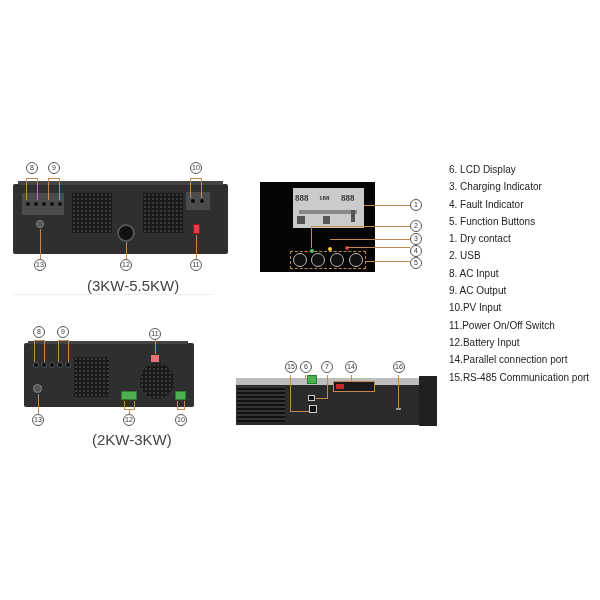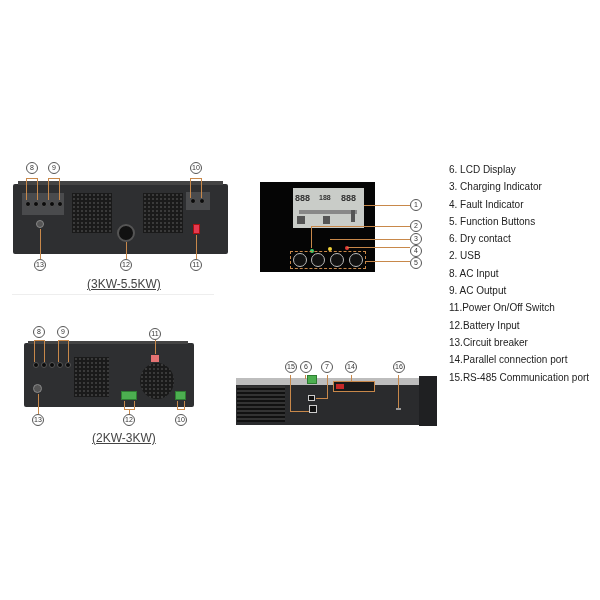--- a/index.html
+++ b/index.html
@@ -5,34 +5,34 @@
   * { box-sizing: border-box; margin: 0; padding: 0; }
   html, body { width: 600px; height: 600px; background: #ffffff; overflow: hidden; }
   body { position: relative; font-family: "Liberation Sans", sans-serif; color: #222; }
   .abs { position: absolute; }
   .callout {
     position: absolute; width: 12px; height: 12px; border-radius: 50%;
     border: 1px solid #555; background: #fff; font-size: 7px; line-height: 10px;
     text-align: center; color: #333; font-family: "Liberation Sans", sans-serif;
   }
   .lead { position: absolute; background: #c8884a; }
-  .caption { position: absolute; font-size: 12px; color: #444; text-decoration: underline; }
+  .caption { position: absolute; font-size: 15px; color: #444; }
   .legend { position: absolute; left: 449px; top: 161px; }
   .legend-item { font-size: 10px; color: #222; height: 17.3px; line-height: 17px; white-space: nowrap; }
   .panel { position: absolute; background: #2e2f31; border-radius: 2px; }
   .fan {
     position: absolute; background-color: #1a1a1a;
     background-image: radial-gradient(circle, #3a3a3a 1px, transparent 1.3px);
     background-size: 4px 4px;
   }
   .term { position: absolute; width: 6px; height: 6px; border-radius: 50%; background: #0b0b0b; border: 1px solid #555; }
   .green-term { position: absolute; background: #4caf50; border: 1px solid #2e7d32; }
   .lcd-bezel { position: absolute; background: #050505; }
   .lcd { position: absolute; background: #c9ccc8; }
-  .seg { position: absolute; font-family: Liberation Sans, sans-serif; color: #333; font-weight: bold; }
+  .seg { position: absolute; font-family: Liberation Serif, serif; color: #333; font-weight: bold; }
   .led { position: absolute; width: 4px; height: 4px; border-radius: 50%; }
   .fbtn { position: absolute; width: 14px; height: 14px; border-radius: 50%; border: 1px solid #bbb; background: #111; }
   .divider { position: absolute; height: 1px; background: #eee; }
 </style>
 </head>
 <body>
 
 <div>
   <div class="panel" style="left:13px; top:184px; width:215px; height:70px;"></div>
   <div class="abs" style="left:18px; top:181px; width:205px; height:4px; background:#444;"></div>
@@ -183,22 +183,22 @@
   <div class="callout" style="left:321px; top:361px;">7</div>
   <div class="callout" style="left:345px; top:361px;">14</div>
   <div class="callout" style="left:393px; top:361px;">16</div>
 </div>
 
 <div class="legend">
   <div class="legend-item">6.  LCD Display</div>
   <div class="legend-item">3.  Charging Indicator</div>
   <div class="legend-item">4.  Fault Indicator</div>
   <div class="legend-item">5.  Function Buttons</div>
-  <div class="legend-item">6.  Dry contact</div>
+  <div class="legend-item">1.  Dry contact</div>
   <div class="legend-item">2.  USB</div>
   <div class="legend-item">8.  AC Input</div>
   <div class="legend-item">9.  AC Output</div>
+  <div class="legend-item">10.PV Input</div>
   <div class="legend-item">11.Power On/Off Switch</div>
   <div class="legend-item">12.Battery Input</div>
-  <div class="legend-item">13.Circuit breaker</div>
   <div class="legend-item">14.Parallel connection port</div>
   <div class="legend-item">15.RS-485 Communication port</div>
 </div>
 
 </body></html>

